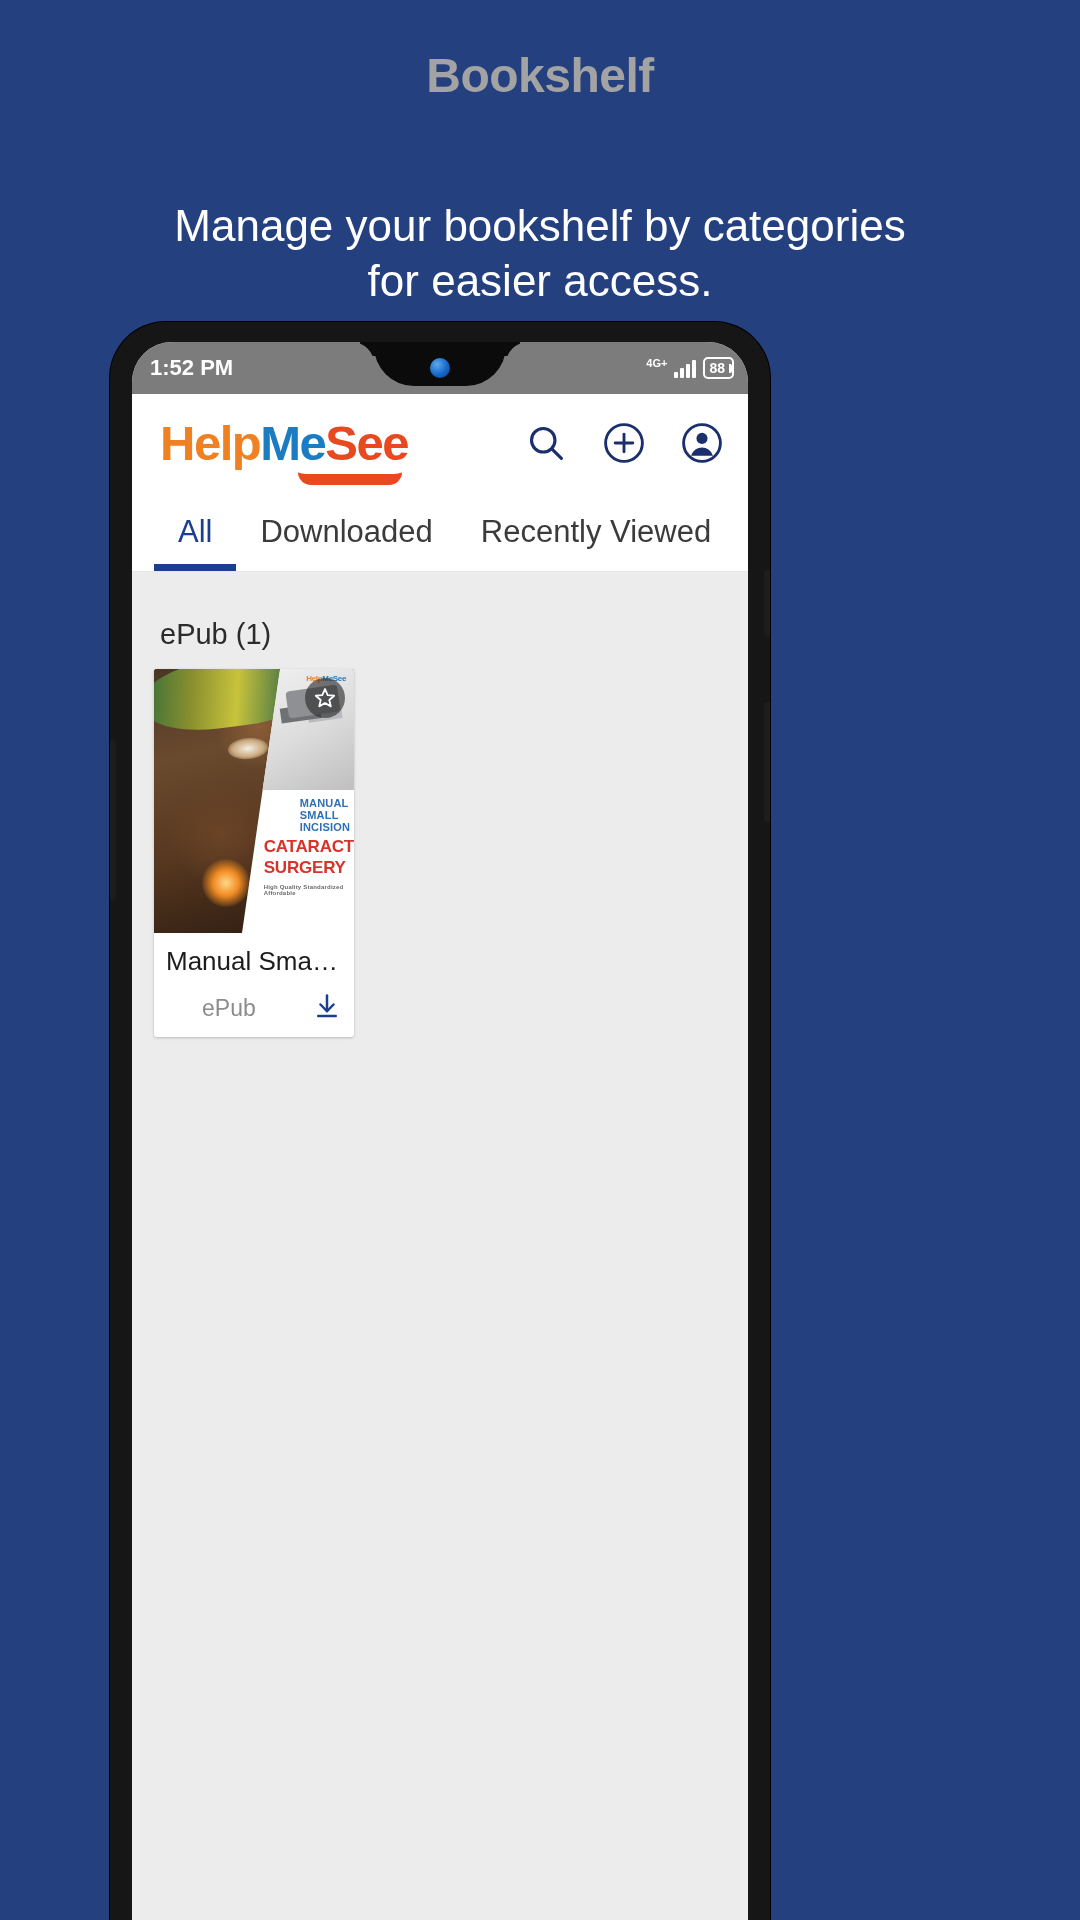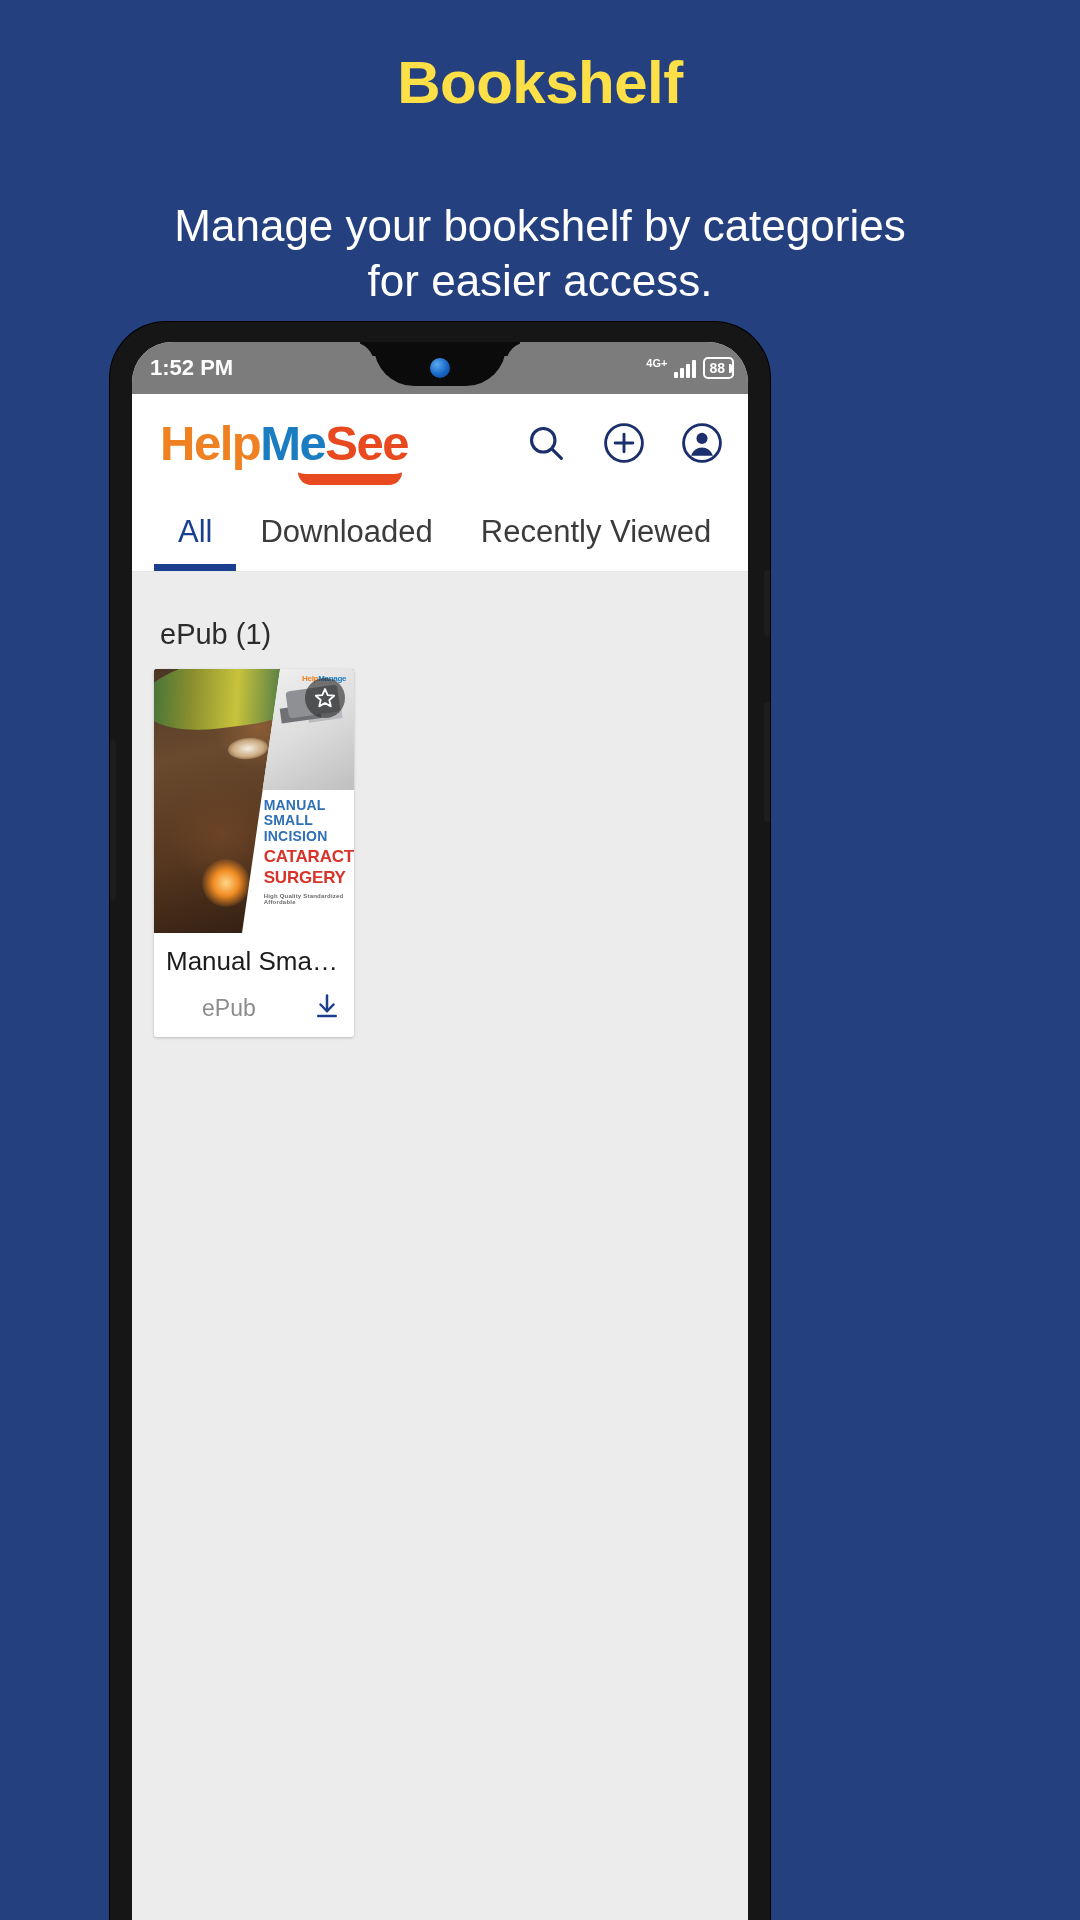--- a/index.html
+++ b/index.html
@@ -7,22 +7,22 @@
     width:1080px; height:1920px;
     background:#24407e;
     font-family:"Liberation Sans", sans-serif;
     overflow:hidden;
   }
   #stage { position:relative; width:1080px; height:1920px; background:#24407e; }
 
   
   .promo-title {
     position:absolute; top:48px; left:0; width:1080px;
-    text-align:center; color:#fde047;
-    font-size:60px; font-weight:bold; letter-spacing:-0.5px;
+    text-align:center; color:#a3a3a3;
+    font-size:48px; font-weight:bold; letter-spacing:-0.5px;
   }
   .promo-sub {
     position:absolute; top:198px; left:50%; transform:translateX(-50%);
     width:760px; text-align:center; color:#ffffff;
     font-size:44px; font-weight:400; line-height:1.25;
   }
 
   
   .phone {
     position:absolute; left:110px; top:322px;
@@ -173,21 +173,21 @@
     position:absolute; right:14%; top:16%; width:46%; height:22%;
     background:#8e9094; border-radius:4px; transform:rotate(-8deg);
     box-shadow:-14px 10px 0 -6px #6f7175, 10px 16px 0 -9px #b8babd;
   }
   .wedge-mini-logo {
     position:absolute; right:7%; top:4%;
     font-size:8px; font-weight:bold; color:#f08122; letter-spacing:-0.3px;
   }
   .wedge-mini-logo b { color:#1b7cc2; }
   .wedge-text { position:absolute; right:0; left:14%; top:49%; padding-left:6px; }
-  .wt1 { font-size:14px; font-weight:bold; color:#2f6fb5; line-height:1.08; letter-spacing:.2px; }
+  .wt1 { font-size:11px; font-weight:bold; color:#2f6fb5; line-height:1.08; letter-spacing:.2px;margin-left:36px; }
   .wt2 { font-size:17px; font-weight:bold; color:#d8332a; line-height:1.02; letter-spacing:-.2px; margin-top:4px; }
   .wt3 { font-size:6px; font-weight:bold; color:#6a6a6a; margin-top:7px; letter-spacing:.2px; }
 
   .fav-btn {
     position:absolute; right:9px; top:9px; width:40px; height:40px;
     border-radius:50%; background:rgba(40,40,40,.62);
     display:flex; align-items:center; justify-content:center;
   }
   .card-body { padding:13px 12px 6px 12px; }
   .card-title {
@@ -289,21 +289,21 @@
             <div class="card">
               <div class="cover">
                 <div class="cover-photo"></div>
                 <div class="cover-hat"></div>
                 <div class="cover-eye"></div>
                 <div class="cover-glow"></div>
                 <div class="cover-wedge">
                   <div class="wedge-top">
                     <div class="wedge-scope"></div>
                     <div class="wedge-mini-logo">
-                      <span>Help</span><b>Manage</b>
+                      <span>Help</span><b>MeSee</b>
                     </div>
                   </div>
                   <div class="wedge-text">
                     <div class="wt1">MANUAL</div>
                     <div class="wt1">SMALL INCISION</div>
                     <div class="wt2">CATARACT</div>
                     <div class="wt2">SURGERY</div>
                     <div class="wt3">High Quality  Standardized  Affordable</div>
                   </div>
                 </div>

